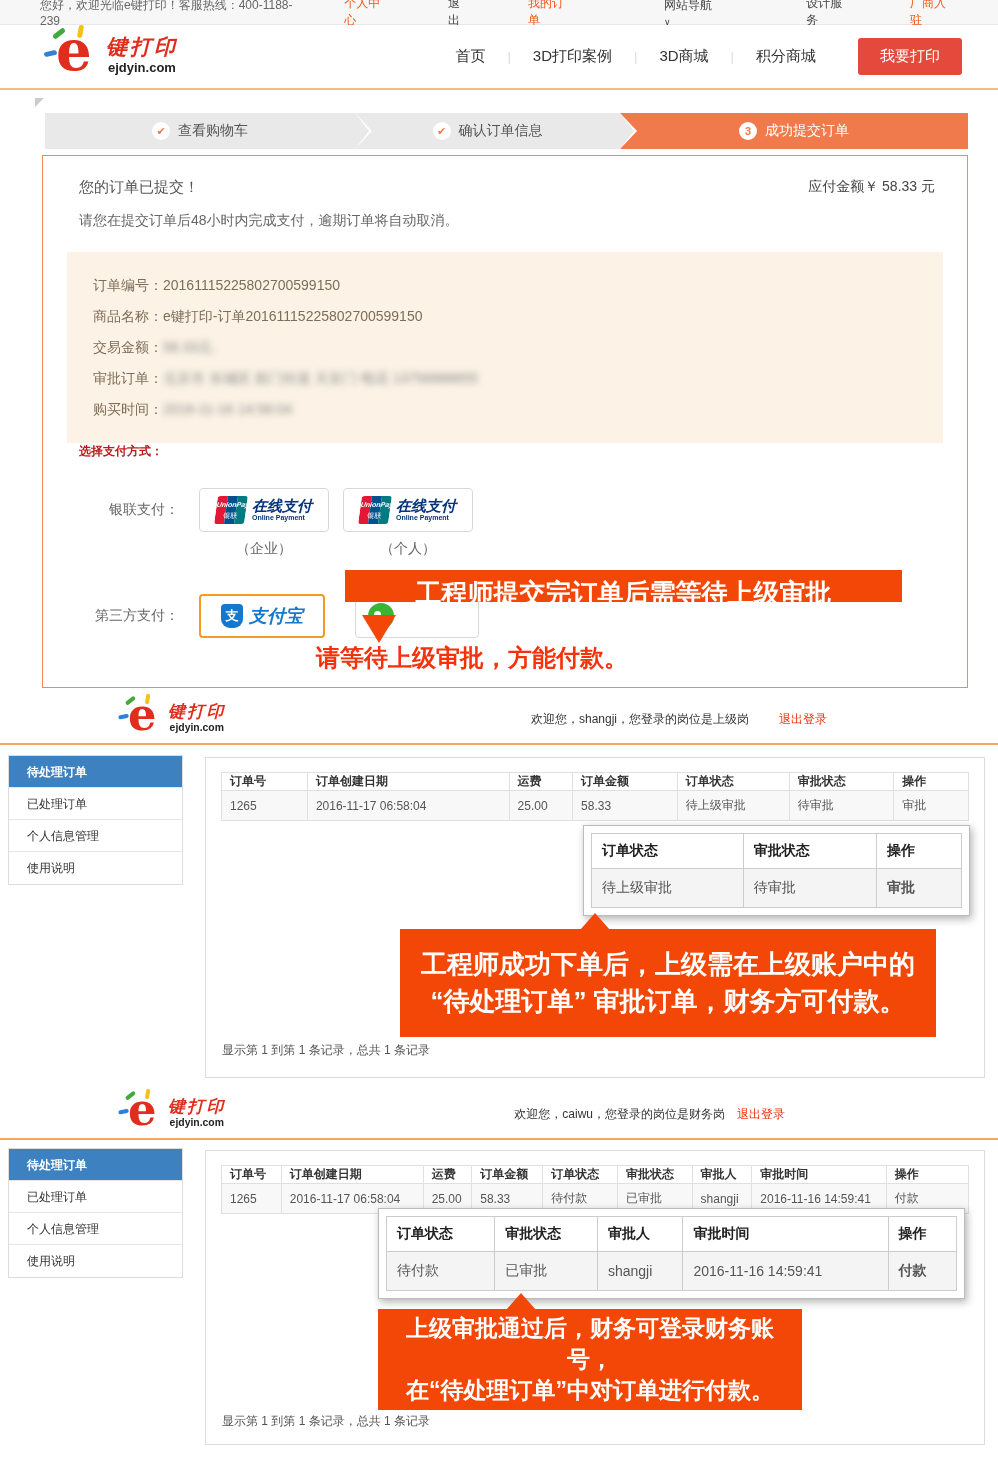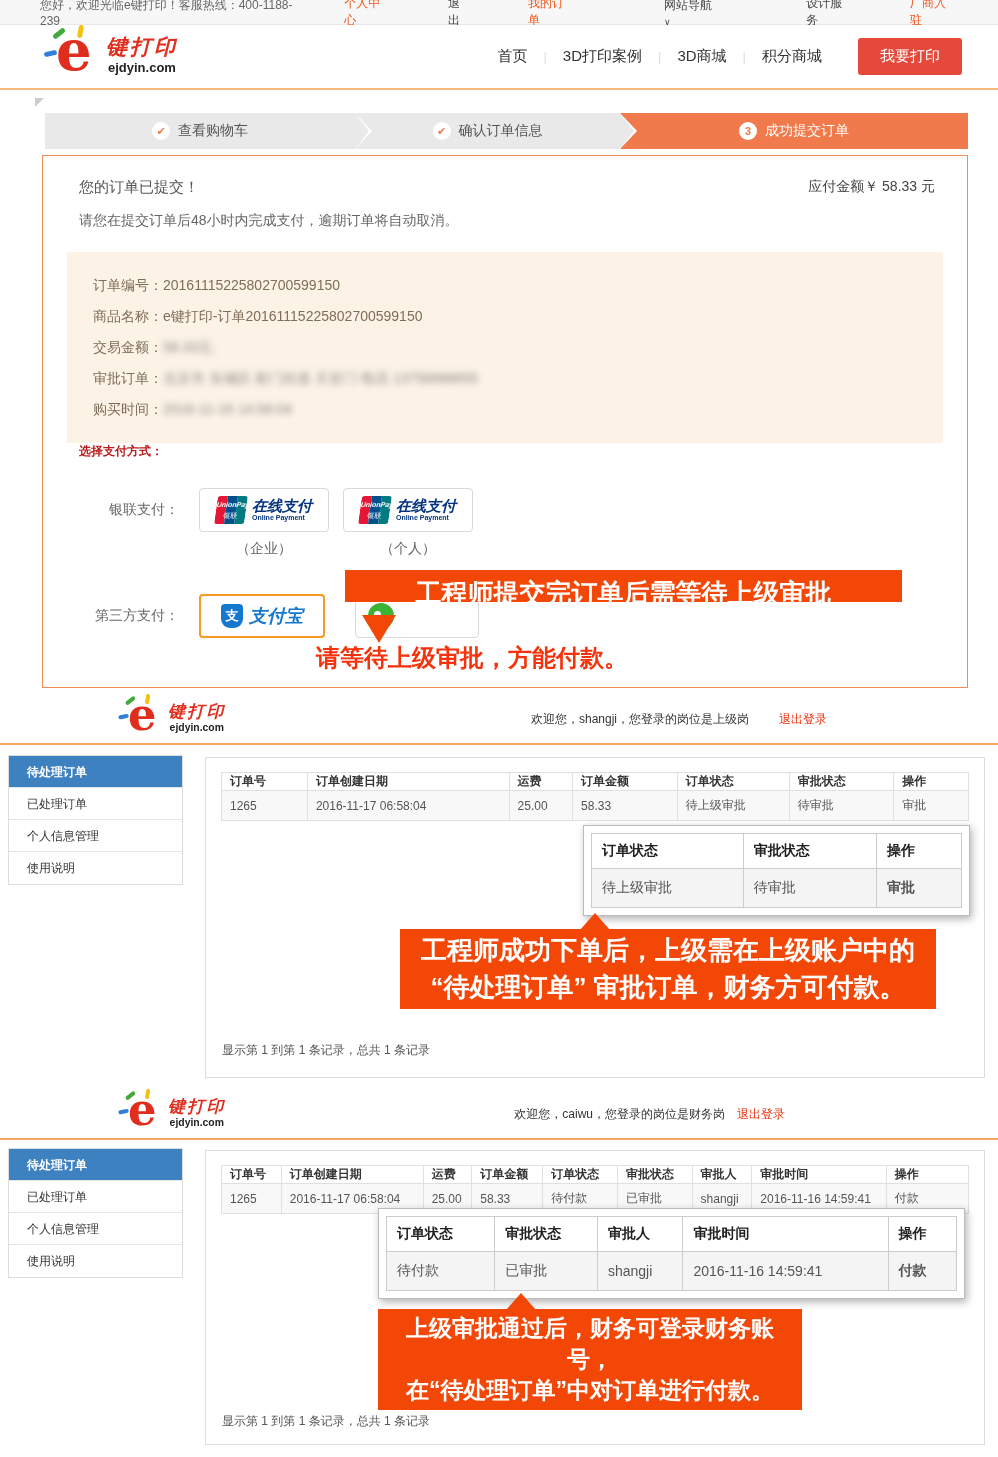--- a/index.html
+++ b/index.html
@@ -19,21 +19,21 @@
   .mainheader { height:65px; background:#fff; border-bottom:2px solid #f6bb79;
                 display:flex; align-items:center; padding:0 36px; position:relative; }
   .logo { position:relative; width:160px; height:56px; cursor:pointer; }
   .logo-e { position:absolute; left:20px; top:-12px; font-size:56px; font-weight:bold; color:#e02d1d; font-family:"DejaVu Serif",serif; }
   .sp { position:absolute; border-radius:3px; }
   .sp-y { left:42px; top:-4px; width:5px; height:13px; background:#f3c212; transform:rotate(10deg); }
   .sp-g { left:16px; top:2px; width:14px; height:5px; background:#44a93c; transform:rotate(-38deg); }
   .sp-b { left:8px; top:22px; width:13px; height:5px; background:#2f80d6; transform:rotate(-12deg); }
   .logo-cn { position:absolute; left:70px; top:4px; color:#e02d1d; font-size:21px; font-weight:bold; font-style:italic; letter-spacing:3px; }
   .logo-domain { position:absolute; left:72px; top:31px; color:#222; font-size:13px; font-weight:bold; font-style:normal; letter-spacing:0; }
-  .mainnav { margin-left:auto; display:flex; align-items:center; gap:16px; font-size:15px; color:#333; }
+  .mainnav { margin-left:auto; display:flex; align-items:center; gap:22px; font-size:15px; color:#333; }
   .mainnav .navitem { cursor:pointer; }
   .mainnav .pipe { color:#ddd; font-size:13px; }
   .cta-btn { margin-left:20px; background:#e5493b; color:#fff; font-size:15px; border:none;
              border-radius:3px; padding:9px 22px; cursor:pointer; font-family:inherit; }
 
   
   .s1 { position:relative; height:605px; background:#fff; }
   .fold { position:absolute; left:35px; top:8px; width:0; height:0;
           border-top:9px solid #b5b5b5; border-right:9px solid transparent; opacity:.7; }
   .steps { position:absolute; left:45px; top:23px; width:923px; height:36px; display:flex; }
@@ -127,21 +127,21 @@
   .popup { position:absolute; background:#fff; border:1px solid #bbb; box-shadow:2px 3px 8px rgba(0,0,0,.3);
            padding:7px; z-index:15; }
   .popup2 { left:583px; top:130px; width:387px; }
   .popup3 { left:378px; top:118px; width:587px; }
   table.t-pop { width:100%; border-collapse:collapse; font-size:14px; color:#222; table-layout:fixed; }
   .t-pop th, .t-pop td { border:1px solid #ccc; padding:0 10px; height:35px; text-align:left;
                          font-weight:bold; white-space:nowrap; overflow:hidden; }
   .t-pop td { font-weight:normal; color:#555; background:#f4f4f4; height:39px; }
   .t-pop td.redlink { font-weight:bold; }
 
-  .banner2 { left:400px; top:234px; width:536px; font-size:26px; line-height:37px; padding:3px 0; }
+  .banner2 { left:400px; top:234px; width:536px; font-size:26px; line-height:37px; padding:17px 0; }
   .banner3 { left:378px; top:219px; width:424px; font-size:23px; line-height:31px; padding:4px 8px; }
   .arrow-up { position:absolute; top:-16px; width:0; height:0;
               border-left:15px solid transparent; border-right:15px solid transparent; border-bottom:17px solid #f34708; }
   .banner2 .arrow-up { left:180px; }
   .banner3 .arrow-up { left:128px; }
 </style>
 </head>
 <body>
 
 <div class="page">

